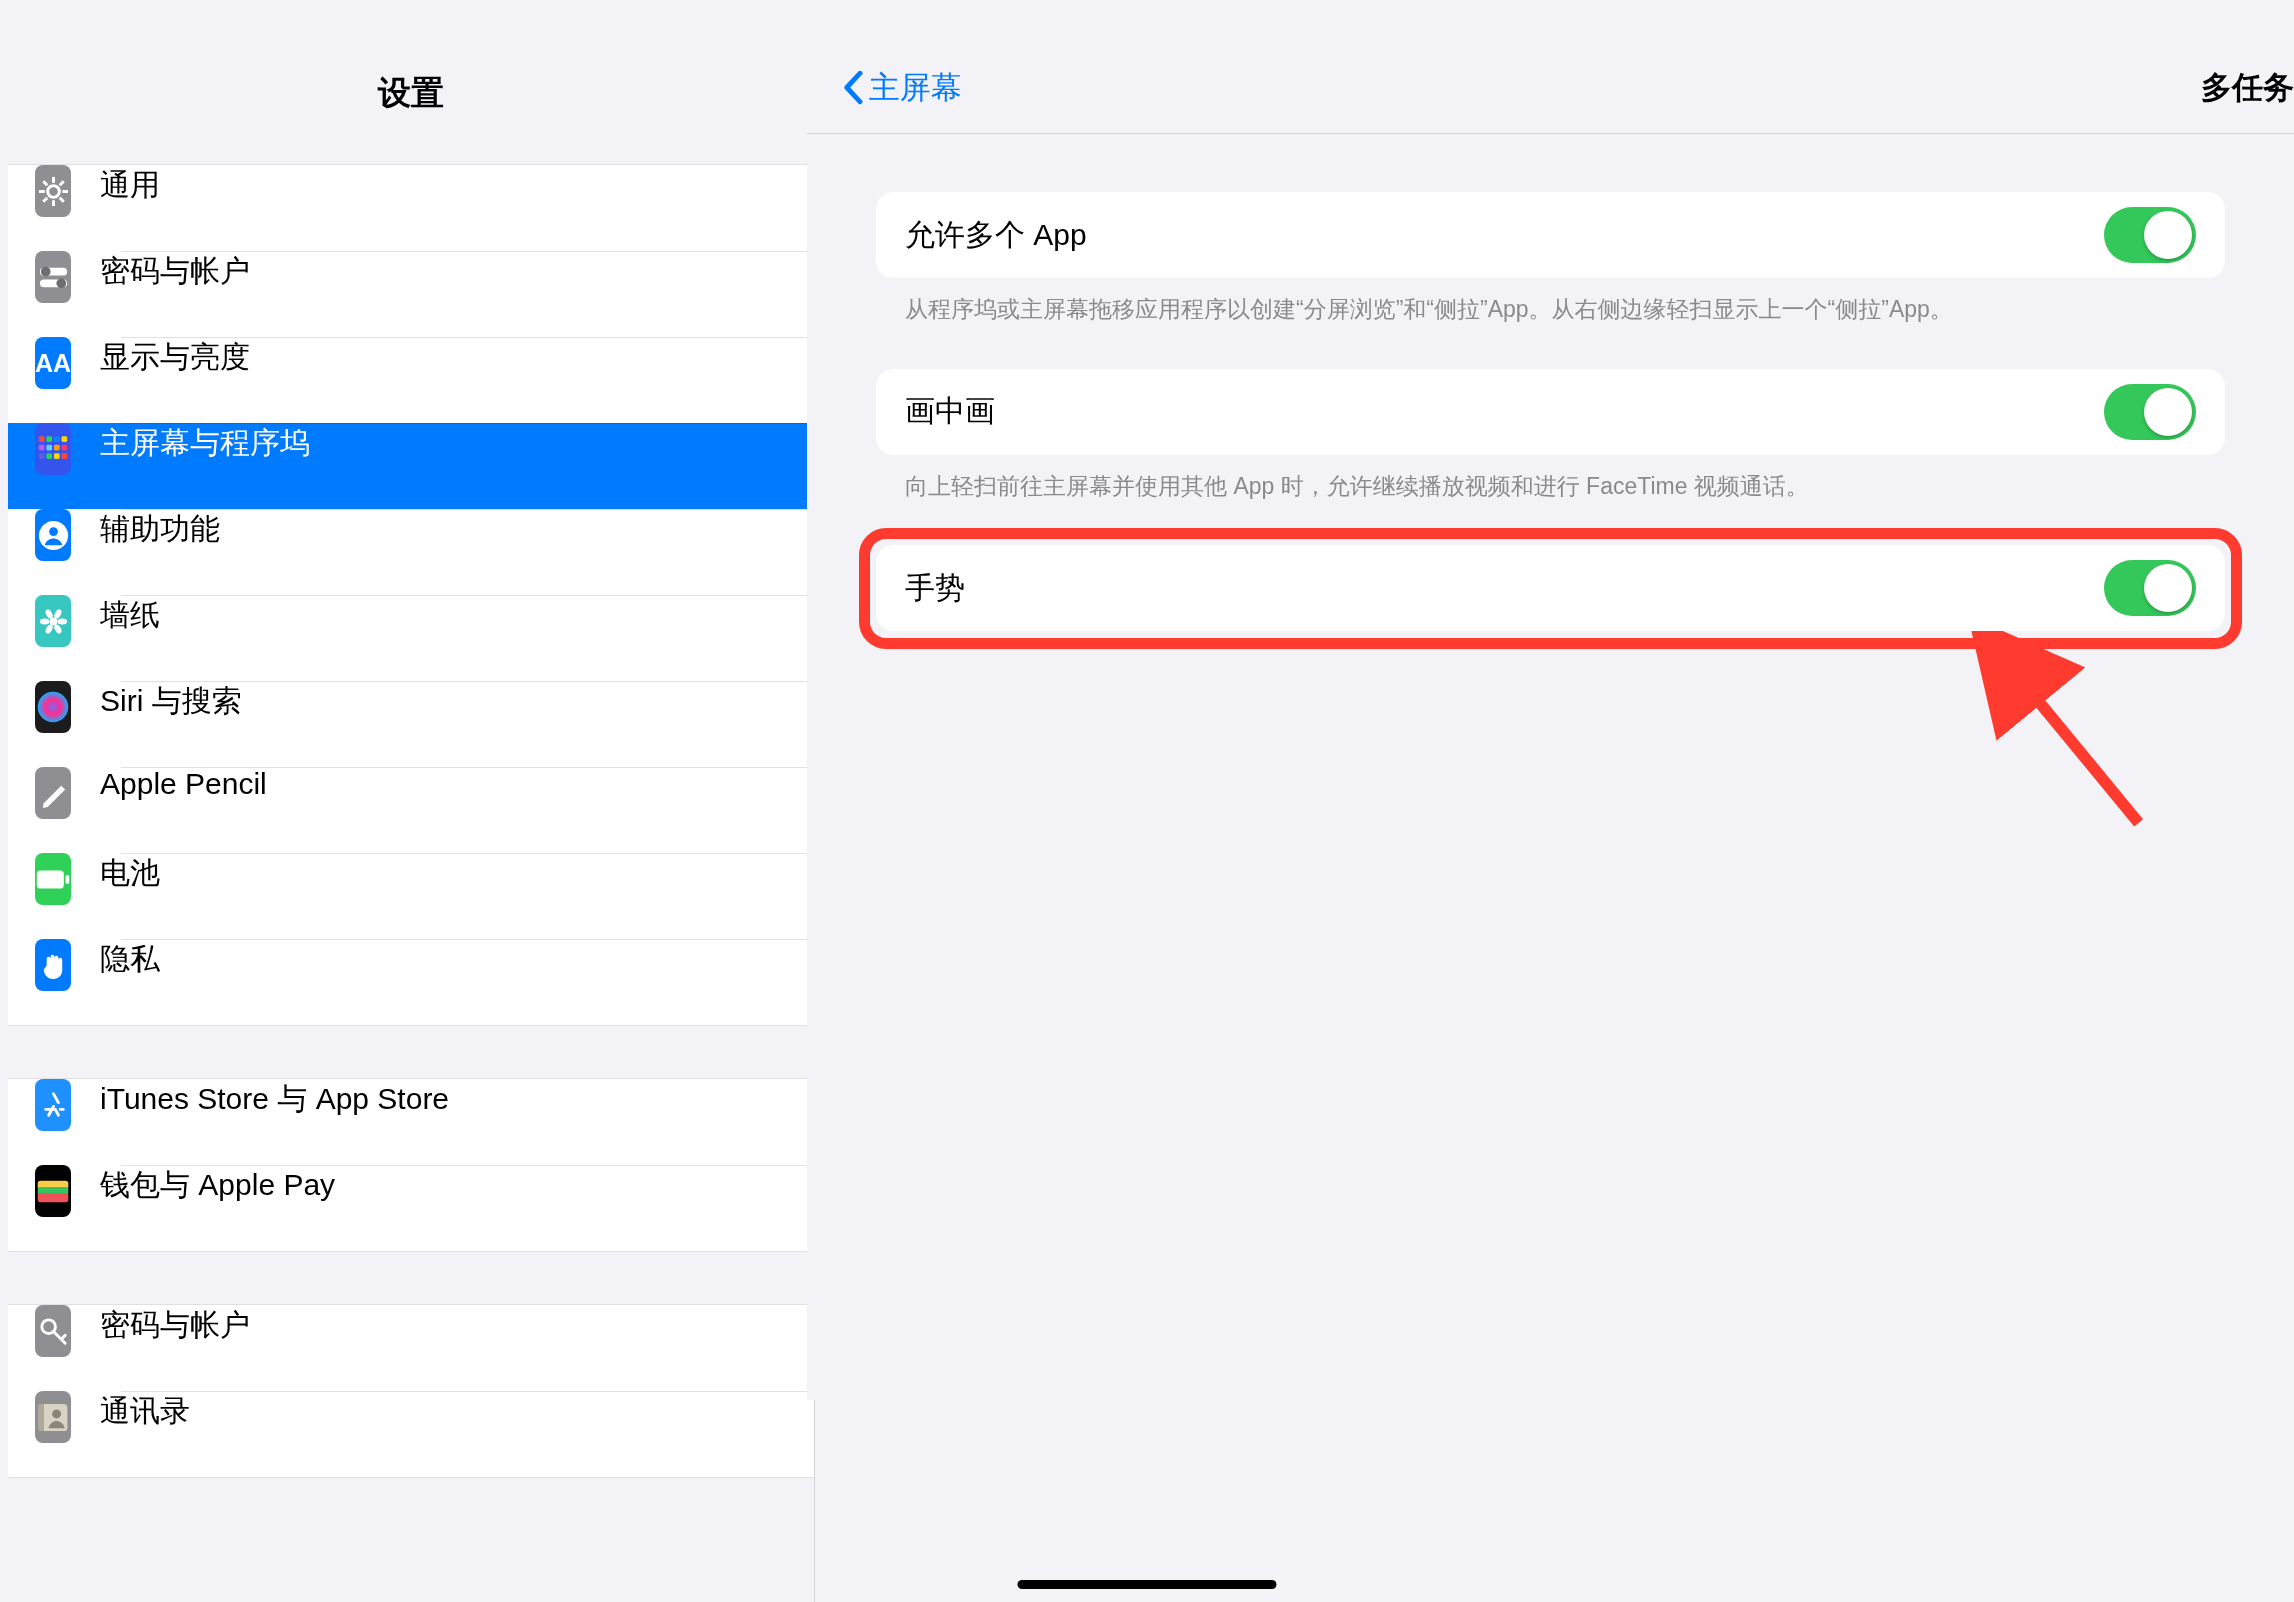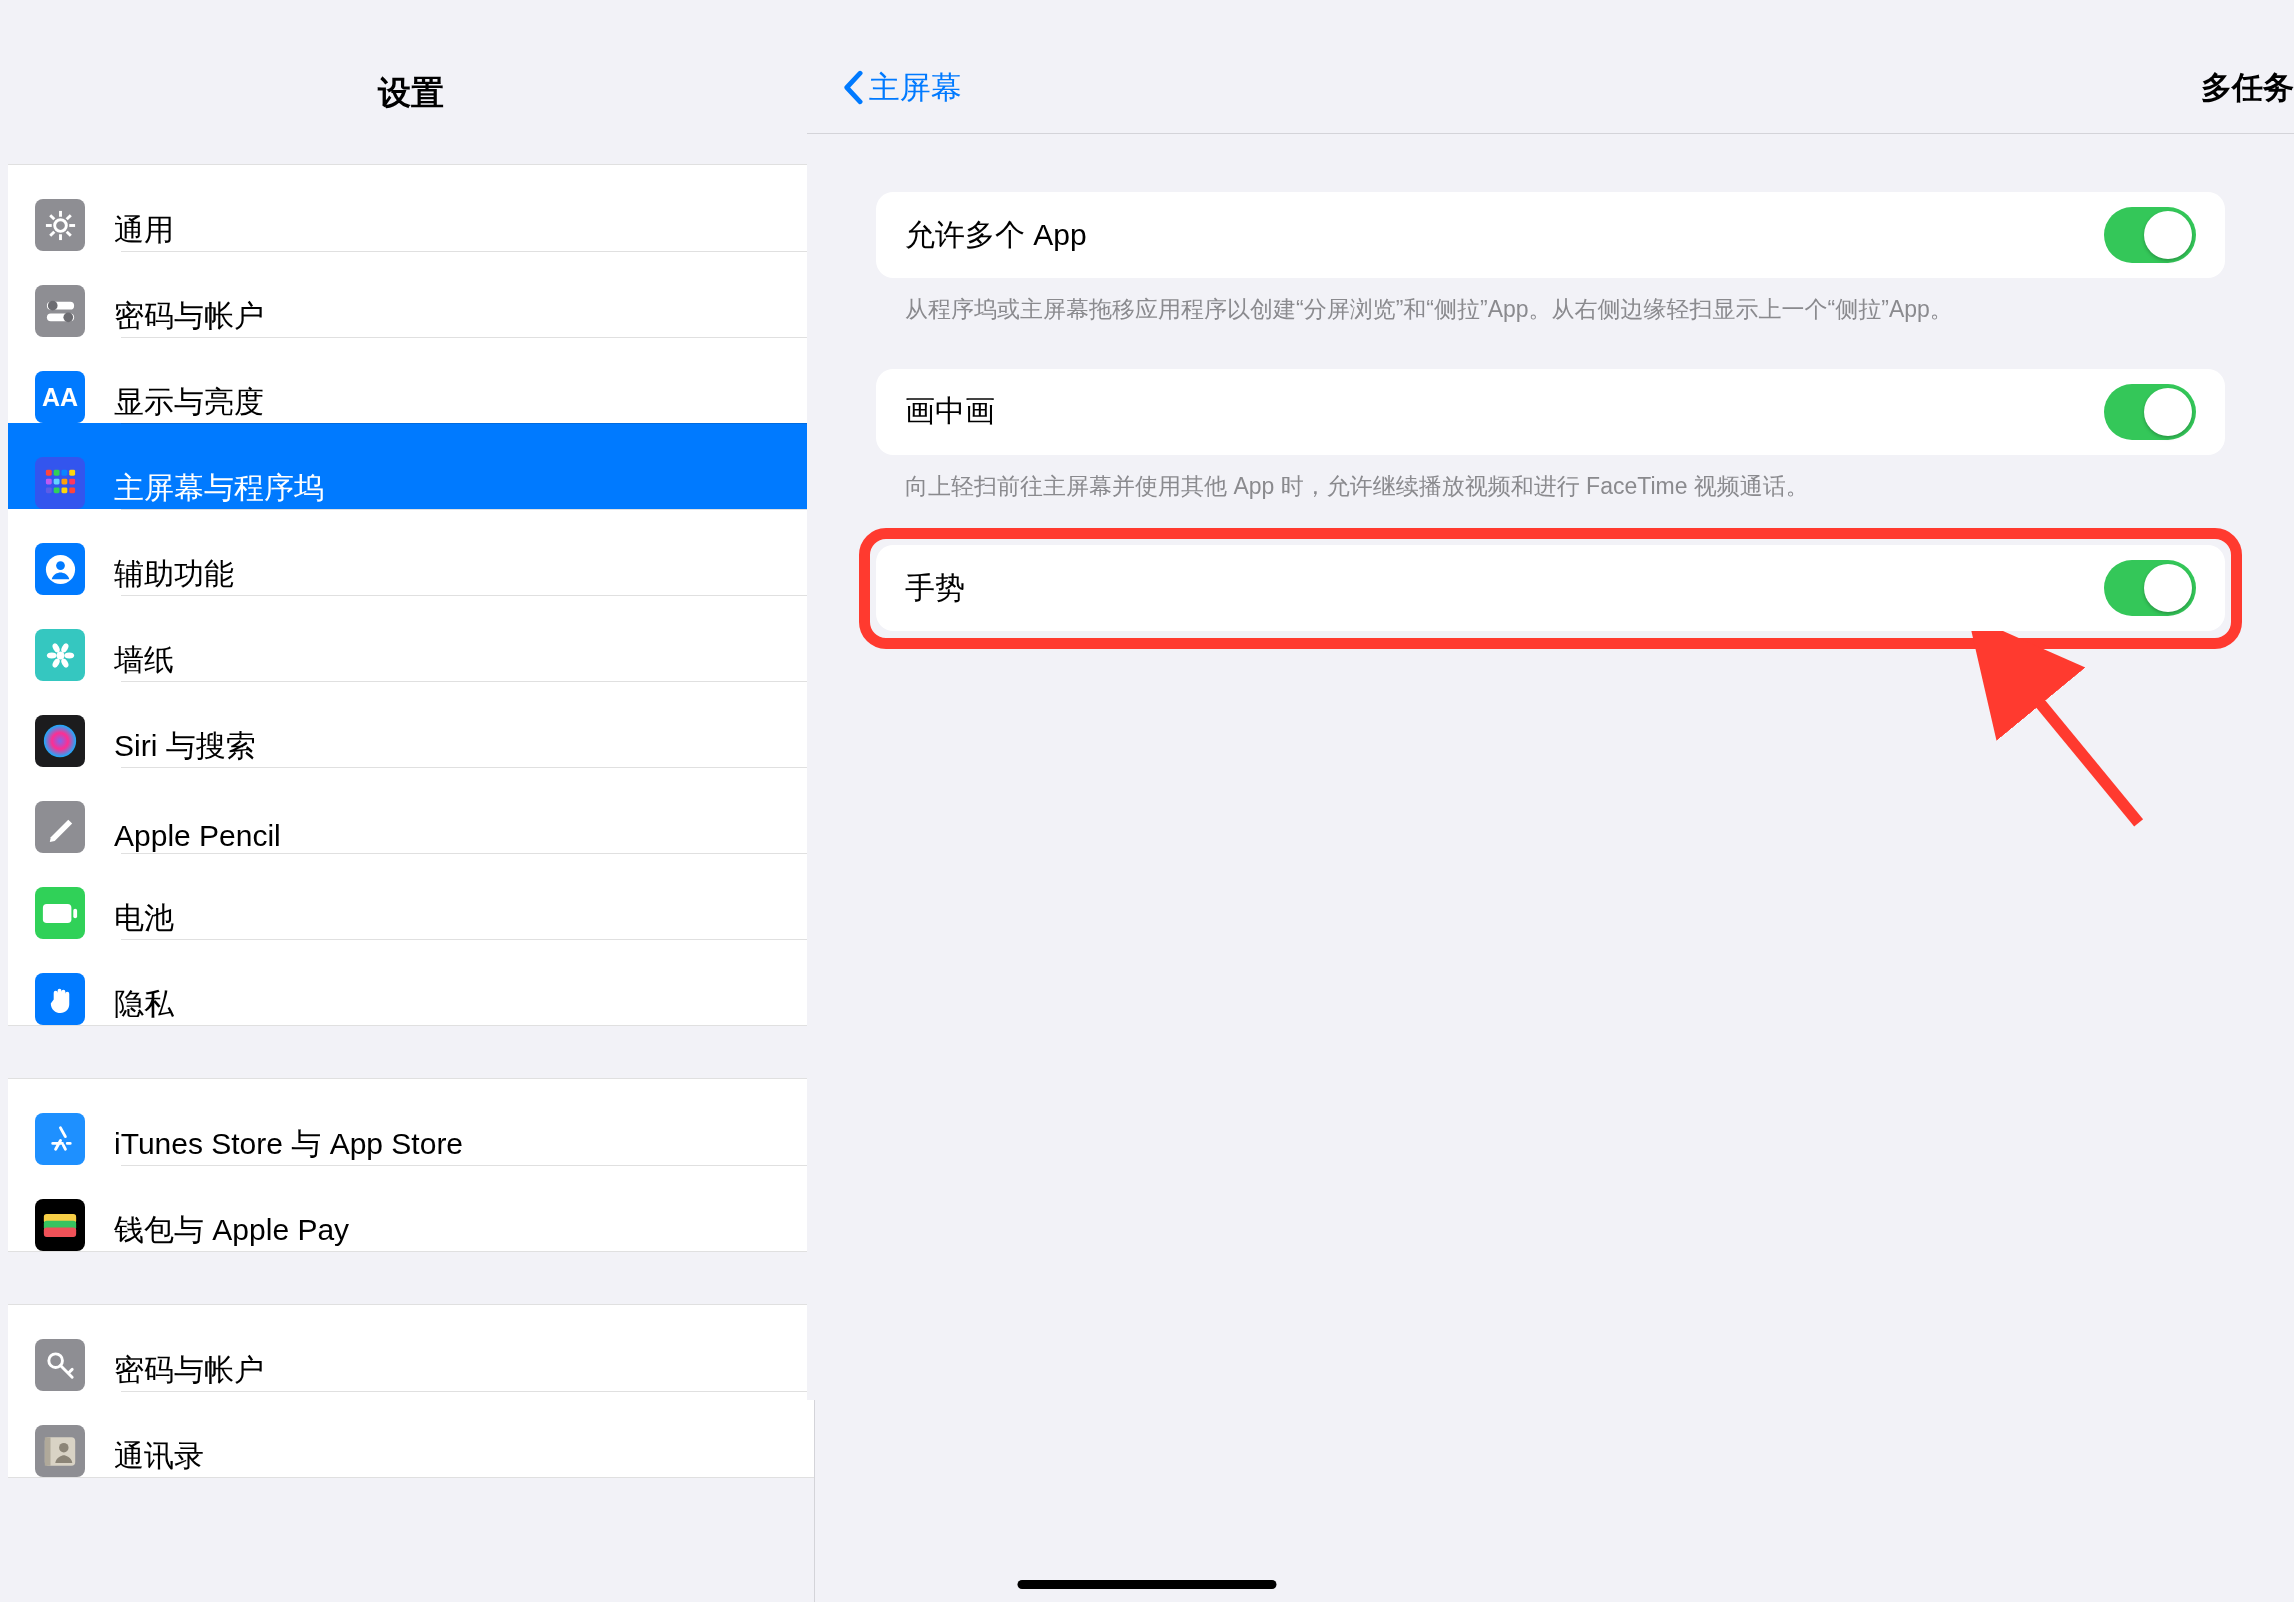--- a/index.html
+++ b/index.html
@@ -10,25 +10,25 @@
   .status-right { margin-left:auto; display:flex; align-items:center; gap:9.6px; }
   .wifi-icon svg, .battery-icon svg { display:block; }
   
   .pane-left  { position:absolute; top:0; left:8px; width:807px; height:1602px; background:#f2f2f7; border-right:1px solid rgba(0,0,0,.12);}
   .pane-right { position:absolute; top:0; left:807px; right:0; height:1400px; background:#f2f2f7;}
   
   .left-title { text-align:center; font-size:33px; font-weight:700; color:#000; margin-top:71px; margin-bottom:48px; }
   
   .group { background:#fff; border-top:1px solid rgba(0,0,0,.12); border-bottom:1px solid rgba(0,0,0,.12); }
   .group + .group { margin-top:52px; }
-  .row { display:flex; align-items:flex-end; height:86px; padding-left:27px; position:relative; }
+  .row { display:flex; align-items:flex-start; height:86px; padding-left:27px; position:relative; }
   .row + .row::before { content:""; position:absolute; left:113px; right:0; top:0; height:1px; background:rgba(0,0,0,.12);}
   .row.selected { background:#007aff; }
   .row.selected .row-label { color:#fff; }
-  .app-icon { width:50px; height:52px; border-radius:8px; margin-right:29px; display:flex; align-items:center; justify-content:center; flex-shrink:0; }
+  .app-icon { width:36px; height:52px; border-radius:8px; margin-right:29px; display:flex; align-items:center; justify-content:center; flex-shrink:0; }
   .row-label { font-size:30px; color:#000; }
   
   .right-header { height:92px; margin-top:42px; display:flex; align-items:center; padding:0 35px; position:relative; border-bottom:1px solid rgba(0,0,0,.12);}
   .back-btn { display:flex; align-items:center; color:#007aff; font-size:31px; gap:5.8px;}
   .right-title { position:absolute; left:12px; right:0; text-align:right; font-size:31px; font-weight:600; color:#000; pointer-events:none;}
   
   .content { padding:58px 69px 0 69px; }
   .cell { background:#fff; border-radius:17.3px; height:86px; display:flex; align-items:center; padding:0 29px; }
   .cell-label { font-size:30px; color:#000; }
   .toggle { margin-left:auto; width:92px; height:56px; border-radius:29px; background:#34c759; position:relative; }

